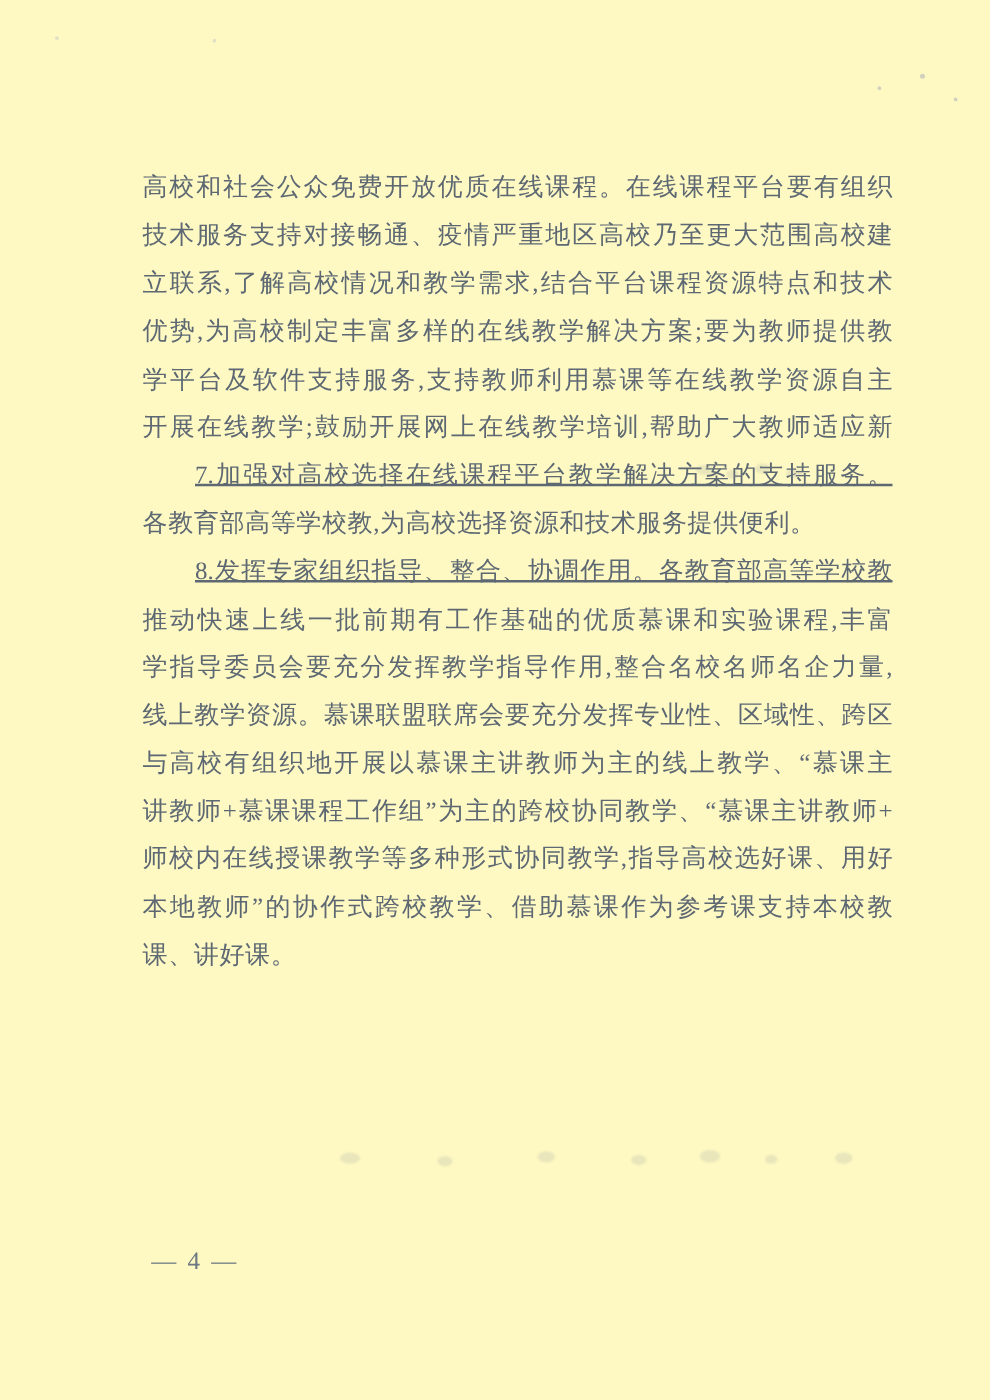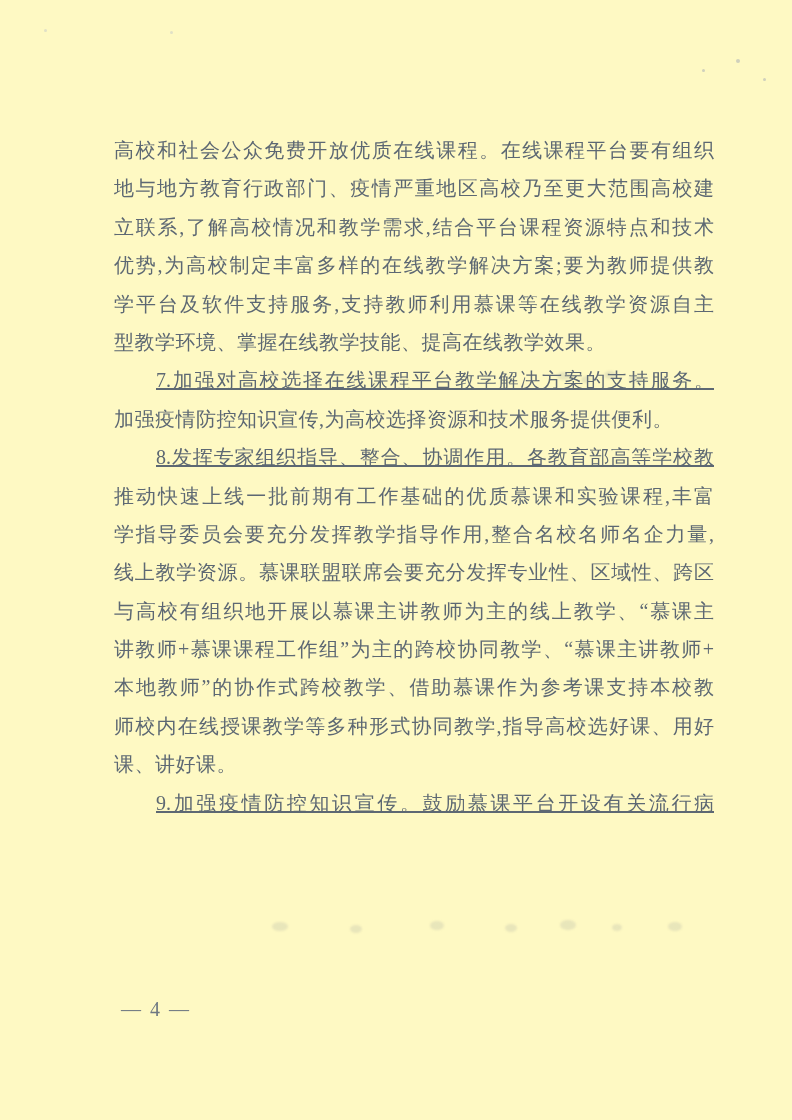--- a/index.html
+++ b/index.html
@@ -58,40 +58,39 @@
   }
 </style>
 </head>
 <body>
 
 <div class="page">
 
   <div class="text-block">
 
     <div class="ln just">高校和社会公众免费开放优质在线课程。在线课程平台要有组织</div>
-    <div class="ln just">地与地方教育行政部门、疫情严重地区高校乃至更大范围高校建</div>
+    <div class="ln just">技术服务支持对接畅通、疫情严重地区高校乃至更大范围高校建</div>
     <div class="ln just">立联系,了解高校情况和教学需求,结合平台课程资源特点和技术</div>
     <div class="ln just">优势,为高校制定丰富多样的在线教学解决方案;要为教师提供教</div>
     <div class="ln just">学平台及软件支持服务,支持教师利用慕课等在线教学资源自主</div>
-    <div class="ln">型教学环境、掌握在线教学技能、提高在线教学效果。</div>
+    <div class="ln just">开展在线教学;鼓励开展网上在线教学培训,帮助广大教师适应新</div>
 
     <div class="ln just indent">7.加强对高校选择在线课程平台教学解决方案的支持服务。</div>
-    <div class="ln">加强疫情防控知识宣传,为高校选择资源和技术服务提供便利。</div>
+    <div class="ln">各教育部高等学校教,为高校选择资源和技术服务提供便利。</div>
 
     <div class="ln just indent">8.发挥专家组织指导、整合、协调作用。各教育部高等学校教</div>
     <div class="ln just">推动快速上线一批前期有工作基础的优质慕课和实验课程,丰富</div>
     <div class="ln just">学指导委员会要充分发挥教学指导作用,整合名校名师名企力量,</div>
     <div class="ln just">线上教学资源。慕课联盟联席会要充分发挥专业性、区域性、跨区</div>
     <div class="ln just">与高校有组织地开展以慕课主讲教师为主的线上教学、“慕课主</div>
     <div class="ln just">讲教师+慕课课程工作组”为主的跨校协同教学、“慕课主讲教师+</div>
+    <div class="ln just">师校内在线授课教学等多种形式协同教学,指导高校选好课、用好</div>
     <div class="ln just">本地教师”的协作式跨校教学、借助慕课作为参考课支持本校教</div>
-    <div class="ln just">师校内在线授课教学等多种形式协同教学,指导高校选好课、用好</div>
     <div class="ln">课、讲好课。</div>
 
-    <div class="ln just indent">9.加强疫情防控知识宣传。鼓励慕课平台开设有关流行病</div>
   </div>
 
   <div class="page-number">— 4 —</div>
 
   <div class="smudge" style="left:557px; top:372px; width:14px; height:8px;"></div>
   <div class="smudge" style="left:581px; top:376px; width:10px; height:7px;"></div>
   <div class="smudge" style="left:604px; top:371px; width:12px; height:8px;"></div>
   <div class="smudge" style="left:629px; top:375px; width:14px; height:7px;"></div>
 
   <div class="smudge" style="left:272px; top:922px; width:16px; height:9px;"></div>

